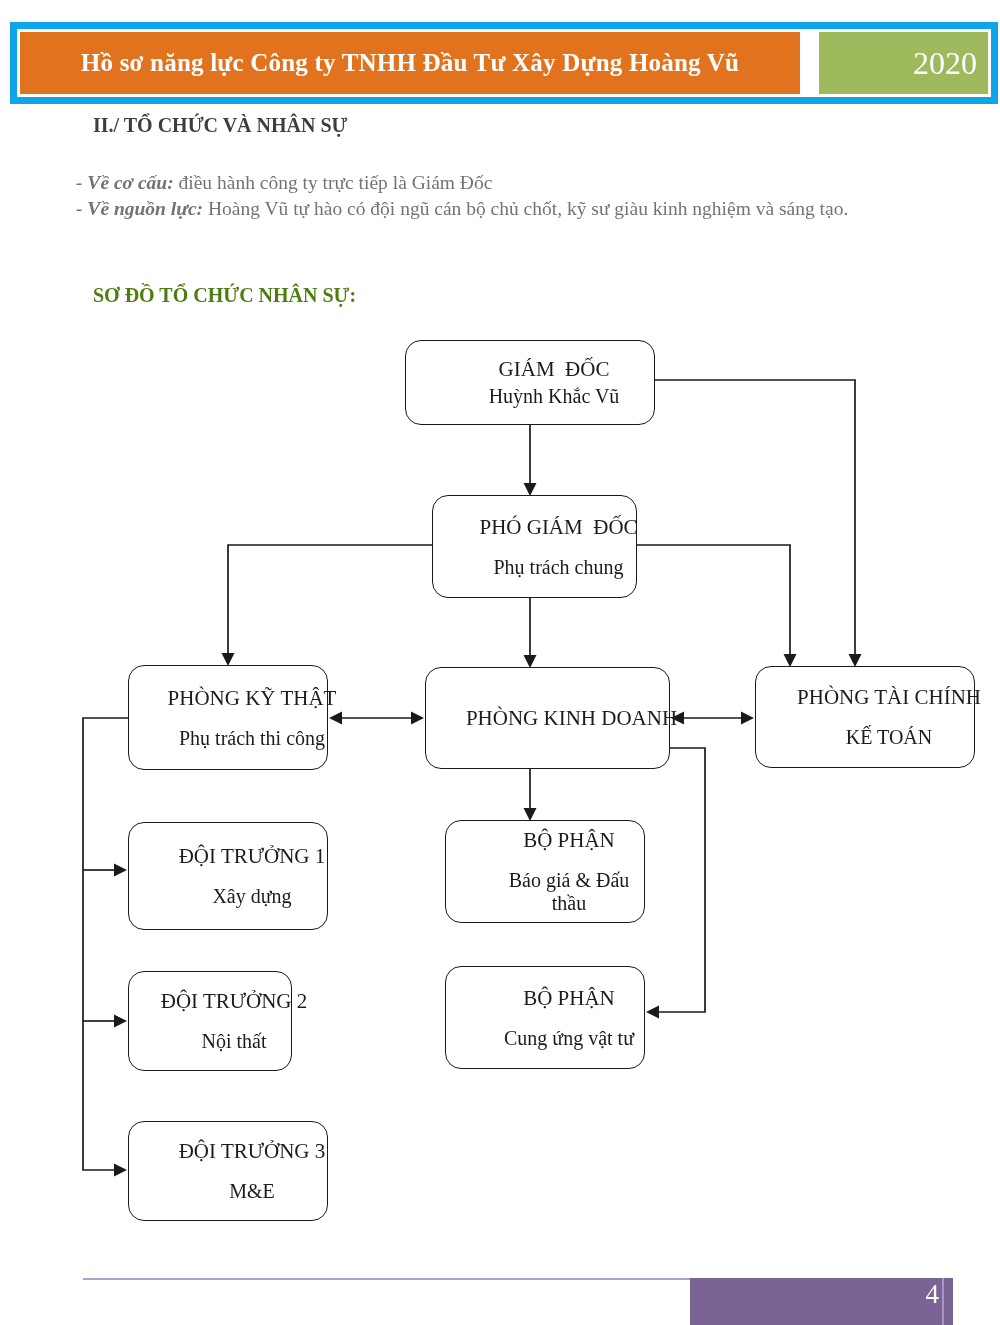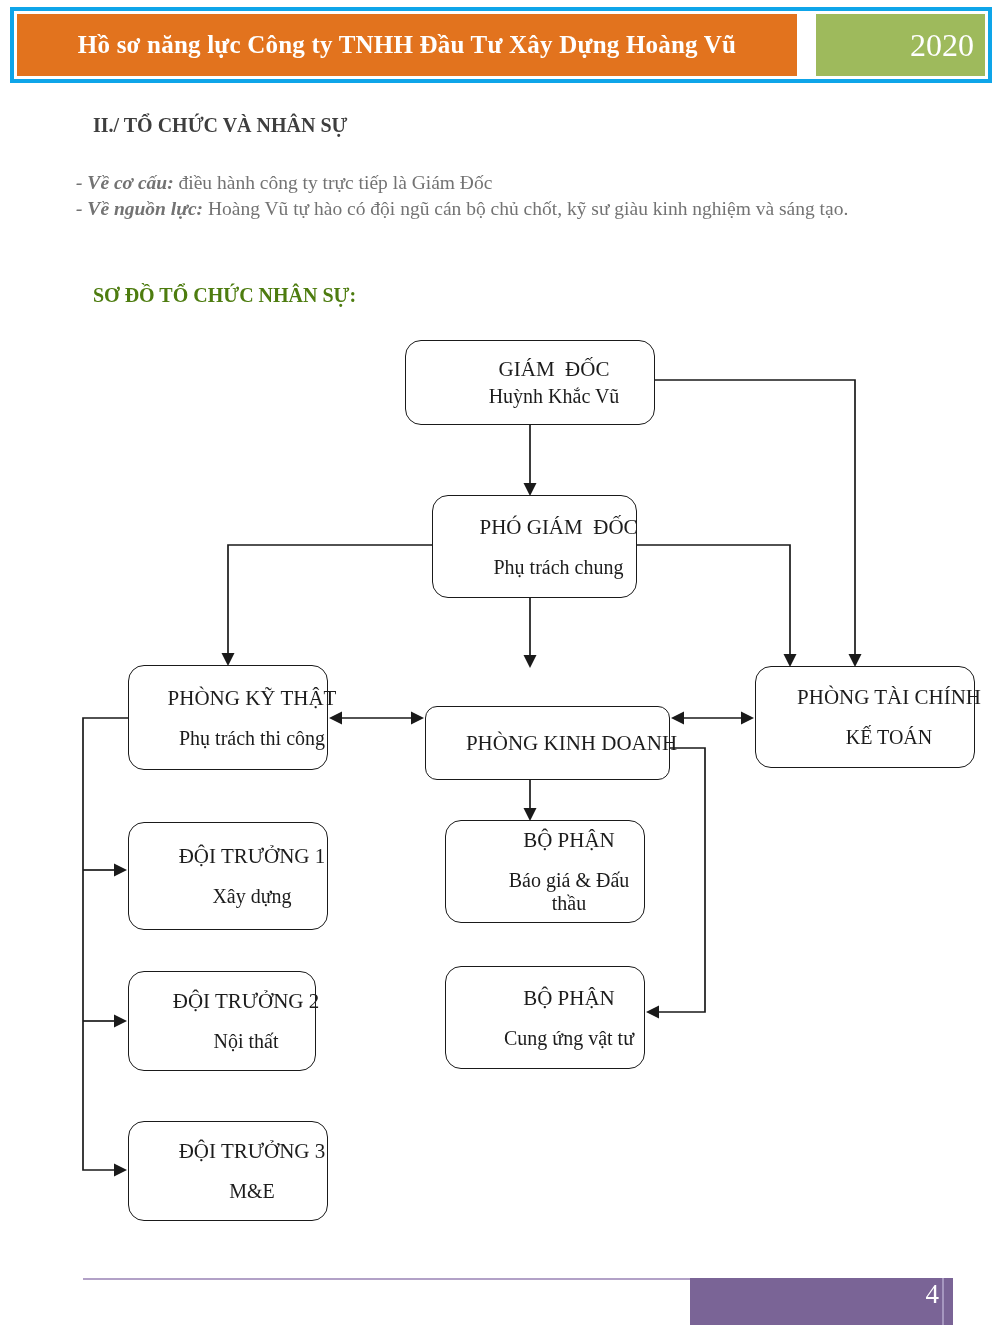--- a/index.html
+++ b/index.html
@@ -6,23 +6,23 @@
   .page{
     position:relative;
     width:1000px;height:1325px;
     background:#ffffff;
     font-family:"Liberation Serif","DejaVu Serif",serif;
     overflow:hidden;
   }
 
   
   .banner{
-    position:absolute;left:10px;top:7px;
+    position:absolute;left:10px;top:22px;
     width:968px;height:62px;
-    border:4px solid #0ea5e9;
+    border:7px solid #0ea5e9;
     background:#ffffff;
     padding:3px;
     display:flex;
   }
   .banner-orange{
     flex:1 1 auto;
     background:#e2731e;
     display:flex;align-items:center;justify-content:center;
   }
   .banner-orange span{
@@ -72,24 +72,24 @@
     gap:16px;
     padding-left:48px;
   }
   .node.tight{gap:3px;}
   .node .t{font-size:21px;white-space:pre;}
   .node .s{font-size:20px;}
 
   #n-giam-doc {left:405px;top:340px;width:250px;height:85px;}
   #n-pho      {left:432px;top:495px;width:205px;height:103px;}
   #n-kt       {left:128px;top:665px;width:200px;height:105px;}
-  #n-kd       {left:425px;top:706px;width:245px;height:74px;border-radius:12px;}
+  #n-kd       {left:425px;top:667px;width:245px;height:102px;}
   #n-tc       {left:755px;top:666px;width:220px;height:102px;}
   #n-dt1      {left:128px;top:822px;width:200px;height:108px;}
-  #n-dt2      {left:128px;top:971px;width:188px;height:100px;}
+  #n-dt2      {left:128px;top:971px;width:164px;height:100px;}
   #n-dt3      {left:128px;top:1121px;width:200px;height:100px;}
   #n-bp1      {left:445px;top:820px;width:200px;height:103px;}
   #n-bp2      {left:445px;top:966px;width:200px;height:103px;}
 
   
   .footer-line{
     position:absolute;left:83px;top:1278px;width:607px;height:2px;
     background:#b2a1c7;
   }
   .footer-bar{

